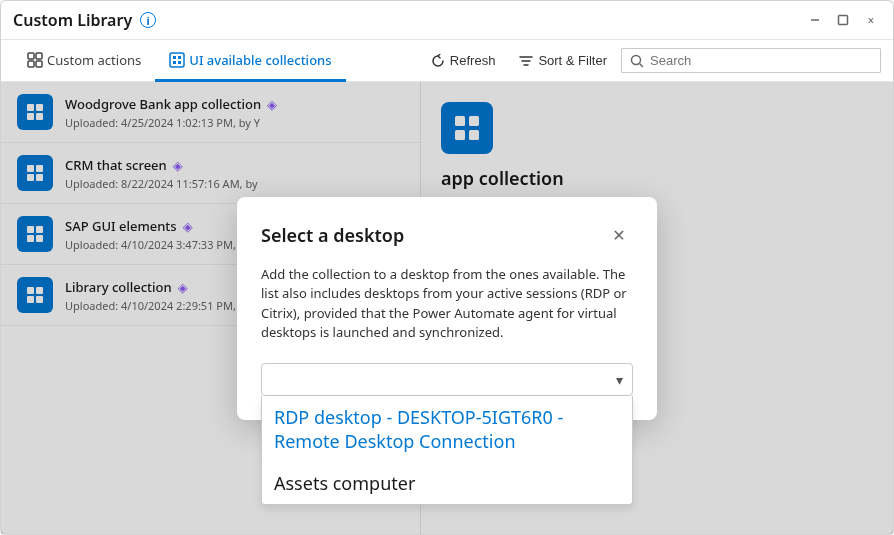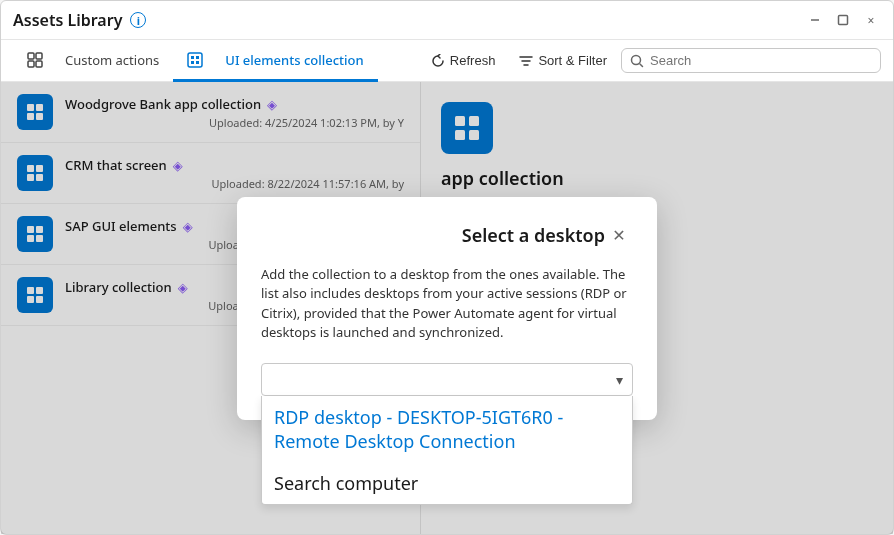--- a/index.html
+++ b/index.html
@@ -68,21 +68,21 @@
     .toolbar {
       display: flex;
       align-items: center;
       padding: 0 12px;
       border-bottom: 1px solid #e5e5e5;
       gap: 0;
     }
     .tab {
       display: flex;
       align-items: center;
-      gap: 22px;
+      gap: 4px;
       padding: 10px 14px;
       cursor: pointer;
       color: #444;
       font-size: 13px;
       border-bottom: 3px solid transparent;
       position: relative;
       top: 1px;
     }
     .tab.active {
       color: #0078d4;
@@ -112,21 +112,21 @@
       color: #333;
       font-size: 13px;
       border: none;
       background: none;
       text-align: right;
     }
     .search-box {
       display: flex;
       align-items: center;
       border: 1px solid #c8c8c8;
-      border-radius: 6px;
+      border-radius: 1px;
       padding: 4px 8px;
       gap: 6px;
       width: 260px;
     }
     .search-box input {
       border: none;
       outline: none;
       font-size: 13px;
       color: #333;
       flex: 1;
@@ -158,21 +158,21 @@
       width: 36px;
       height: 36px;
       background: #0078d4;
       border-radius: 6px;
       display: flex;
       align-items: center;
       justify-content: center;
       flex-shrink: 0;
     }
     .asset-icon svg { fill: white; }
-    .asset-info { flex: 1; text-align: right; }
+    .asset-info { flex: 1; }
     .asset-name {
       font-size: 13px;
       font-weight: 500;
       color: #1a1a1a;
       display: flex;
       align-items: center;
       gap: 6px;
     }
     .asset-meta {
       font-size: 11px;
@@ -218,21 +218,21 @@
       background: #fff;
       border-radius: 8px;
       box-shadow: 0 8px 32px rgba(0,0,0,0.2);
       width: 420px;
       padding: 24px;
       position: relative;
     }
     .dialog-header {
       display: flex;
       align-items: center;
-      justify-content: flex-end;
+      justify-content: space-between;
       margin-bottom: 16px;
     }
     .dialog-title {
       font-size: 18px;
       font-weight: 600;
       color: #1a1a1a;
     }
     .dialog-close {
       width: 28px;
       height: 28px;
@@ -291,21 +291,21 @@
       color: #0078d4;
     }
     .dropdown-item.plain { color: #1a1a1a; }
   </style>
 </head>
 <body>
 
 <div class="window">
 
   <div class="title-bar">
-    <span class="title-bar-title">Assets Library</span>
+    <span class="title-bar-title">Custom Library</span>
     <div class="info-icon">i</div>
     <div class="title-spacer"></div>
     <div class="window-controls">
       <div class="win-btn">
         <svg width="12" height="12" viewBox="0 0 12 12">
             <path d="M2 6h8" stroke="#666" stroke-width="1.5" fill="none"></path>
           </svg>
       </div>
       <div class="win-btn">
         <svg width="12" height="12" viewBox="0 0 12 12">
@@ -331,21 +331,21 @@
     <div class="tab active">
       <div class="tab-icon">
         <svg width="16" height="16" viewBox="0 0 16 16" fill="none">
           <rect x="1" y="1" width="14" height="14" rx="2" stroke="#0078d4" stroke-width="1.5"></rect>
           <rect x="4" y="4" width="3" height="3" fill="#0078d4"></rect>
           <rect x="9" y="4" width="3" height="3" fill="#0078d4"></rect>
           <rect x="4" y="9" width="3" height="3" fill="#0078d4"></rect>
           <rect x="9" y="9" width="3" height="3" fill="#0078d4"></rect>
         </svg>
       </div>
-      <span>UI elements collection</span>
+      <span>UI available collections</span>
     </div>
     <div class="toolbar-spacer"></div>
     <div class="toolbar-actions">
       <button class="toolbar-btn">
         <svg width="14" height="14" viewBox="0 0 14 14" fill="none">
           <path d="M12 7A5 5 0 1 1 7 2" stroke="#333" stroke-width="1.5" stroke-linecap="round"></path>
           <path d="M7 2l2-2M7 2l2 2" stroke="#333" stroke-width="1.5" stroke-linecap="round" stroke-linejoin="round"></path>
         </svg>
         <span>Refresh</span>
       </button>
@@ -465,19 +465,19 @@
           <div class="dialog-close">✕</div>
         </div>
         <div class="dialog-body">Add the collection to a desktop from the ones available. The list also includes desktops from your active sessions (RDP or Citrix), provided that the Power Automate agent for virtual desktops is launched and synchronized.</div>
         <div class="dropdown-container">
           <select class="dropdown-select">
             <option value=""></option>
           </select>
           <span class="dropdown-arrow">▾</span>
           <div class="dropdown-list">
             <div class="dropdown-item">RDP desktop - DESKTOP-5IGT6R0 - Remote Desktop Connection</div>
-            <div class="dropdown-item plain">Search computer</div>
+            <div class="dropdown-item plain">Assets computer</div>
           </div>
         </div>
       </div>
     </div>
   </div>
 </div>
 
 </body></html>

